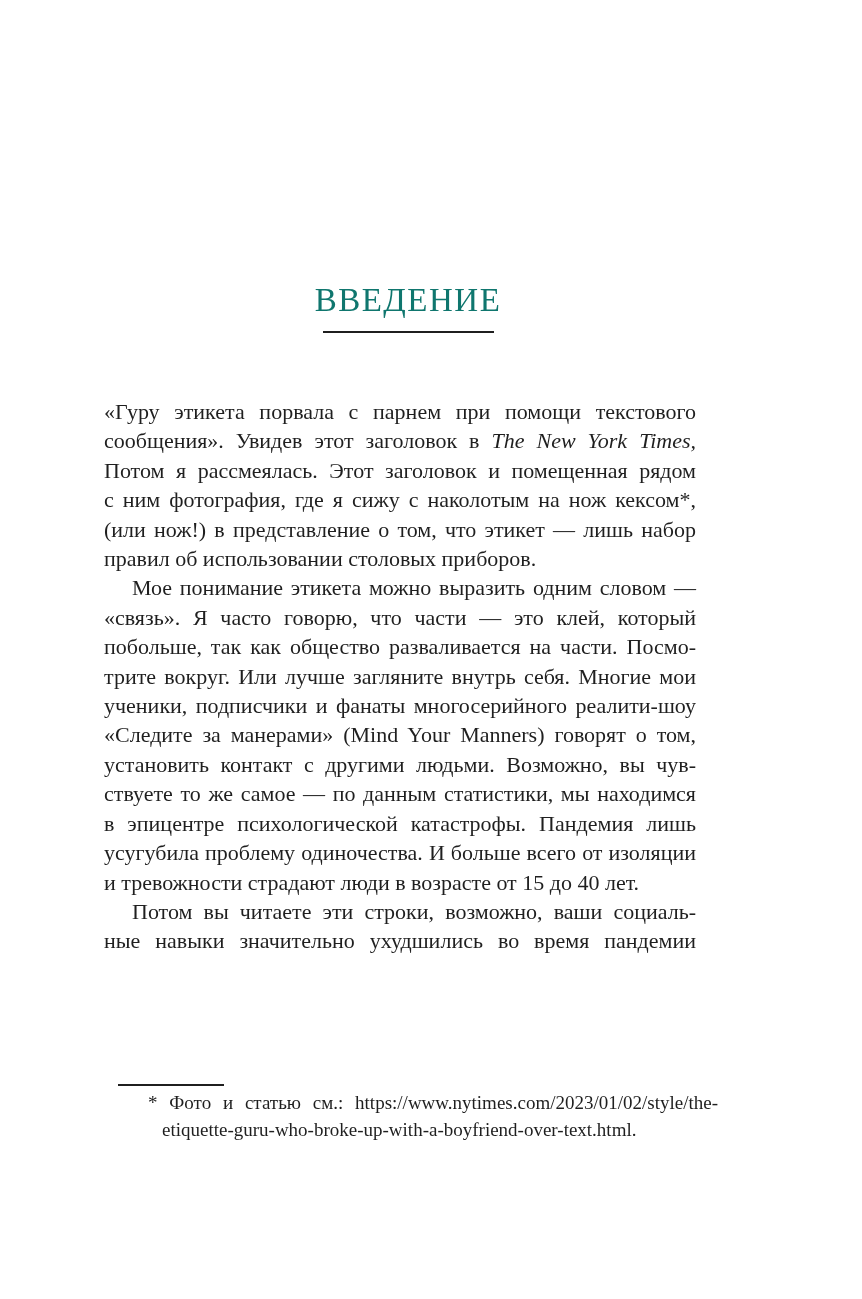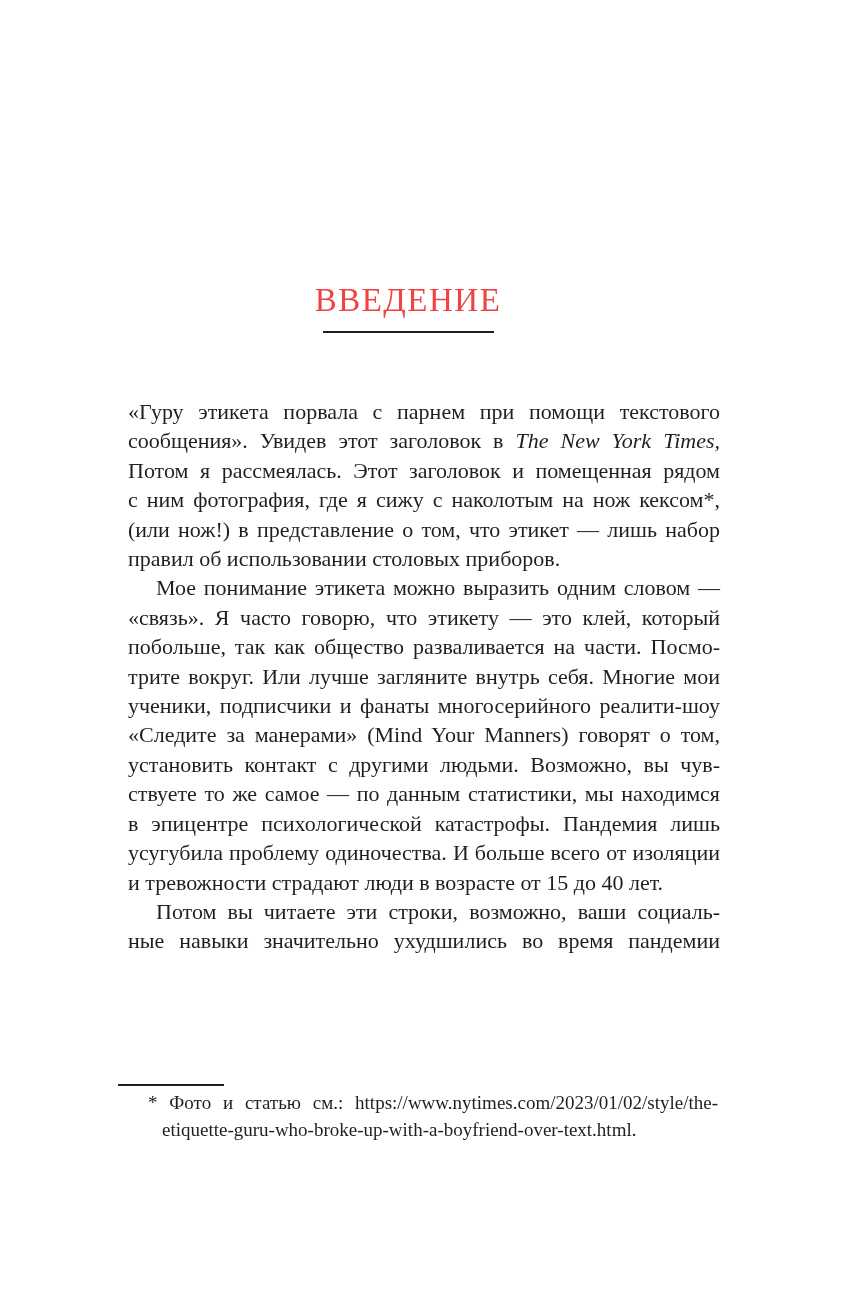--- a/index.html
+++ b/index.html
@@ -18,32 +18,32 @@
     left: 112px;
     width: 592px;
     text-align: center;
   }
   .title {
     margin: 0;
     font-size: 33px;
     line-height: 33px;
     font-weight: 400;
     letter-spacing: 1.5px;
-    color: #ef4444;
+    color: #0f766e;
   }
   .title-rule {
     width: 171px;
     height: 2px;
     background: #1f1f1f;
     margin: 14px auto 0 auto;
   }
   .body {
     position: absolute;
     top: 397px;
-    left: 128px;
+    left: 104px;
     width: 592px;
     font-size: 22px;
     line-height: 29.4px;
   }
   .line {
     text-align: justify;
     text-align-last: justify;
   }
   .line.last { text-align-last: left; }
   .line.indent { text-indent: 28px; }
@@ -86,21 +86,21 @@
       <div>
         <div class="line"><span>«Гуру этикета порвала с парнем при помощи текстового</span></div>
         <div class="line"><span>сообщения». Увидев этот заголовок в </span><span class="it">The New York Times,</span></div>
         <div class="line"><span>Потом я рассмеялась. Этот заголовок и помещенная рядом</span></div>
         <div class="line"><span>с ним фотография, где я сижу с наколотым на нож кексом*,</span></div>
         <div class="line"><span>(или нож!) в представление о том, что этикет — лишь набор</span></div>
         <div class="line last"><span>правил об использовании столовых приборов.</span></div>
       </div>
       <div>
         <div class="line indent"><span>Мое понимание этикета можно выразить одним словом —</span></div>
-        <div class="line"><span>«связь». Я часто говорю, что этикету — это клей, который</span></div>
+        <div class="line"><span>«связь». Я часто говорю, что части — это клей, который</span></div>
         <div class="line"><span>побольше, так как общество разваливается на части. Посмо-</span></div>
         <div class="line"><span>трите вокруг. Или лучше загляните внутрь себя. Многие мои</span></div>
         <div class="line"><span>ученики, подписчики и фанаты многосерийного реалити-шоу</span></div>
         <div class="line"><span>«Следите за манерами» (Mind Your Manners) говорят о том,</span></div>
         <div class="line"><span>установить контакт с другими людьми. Возможно, вы чув-</span></div>
         <div class="line"><span>ствуете то же самое — по данным статистики, мы находимся</span></div>
         <div class="line"><span>в эпицентре психологической катастрофы. Пандемия лишь</span></div>
         <div class="line"><span>усугубила проблему одиночества. И больше всего от изоляции</span></div>
         <div class="line last"><span>и тревожности страдают люди в возрасте от 15 до 40 лет.</span></div>
       </div>

